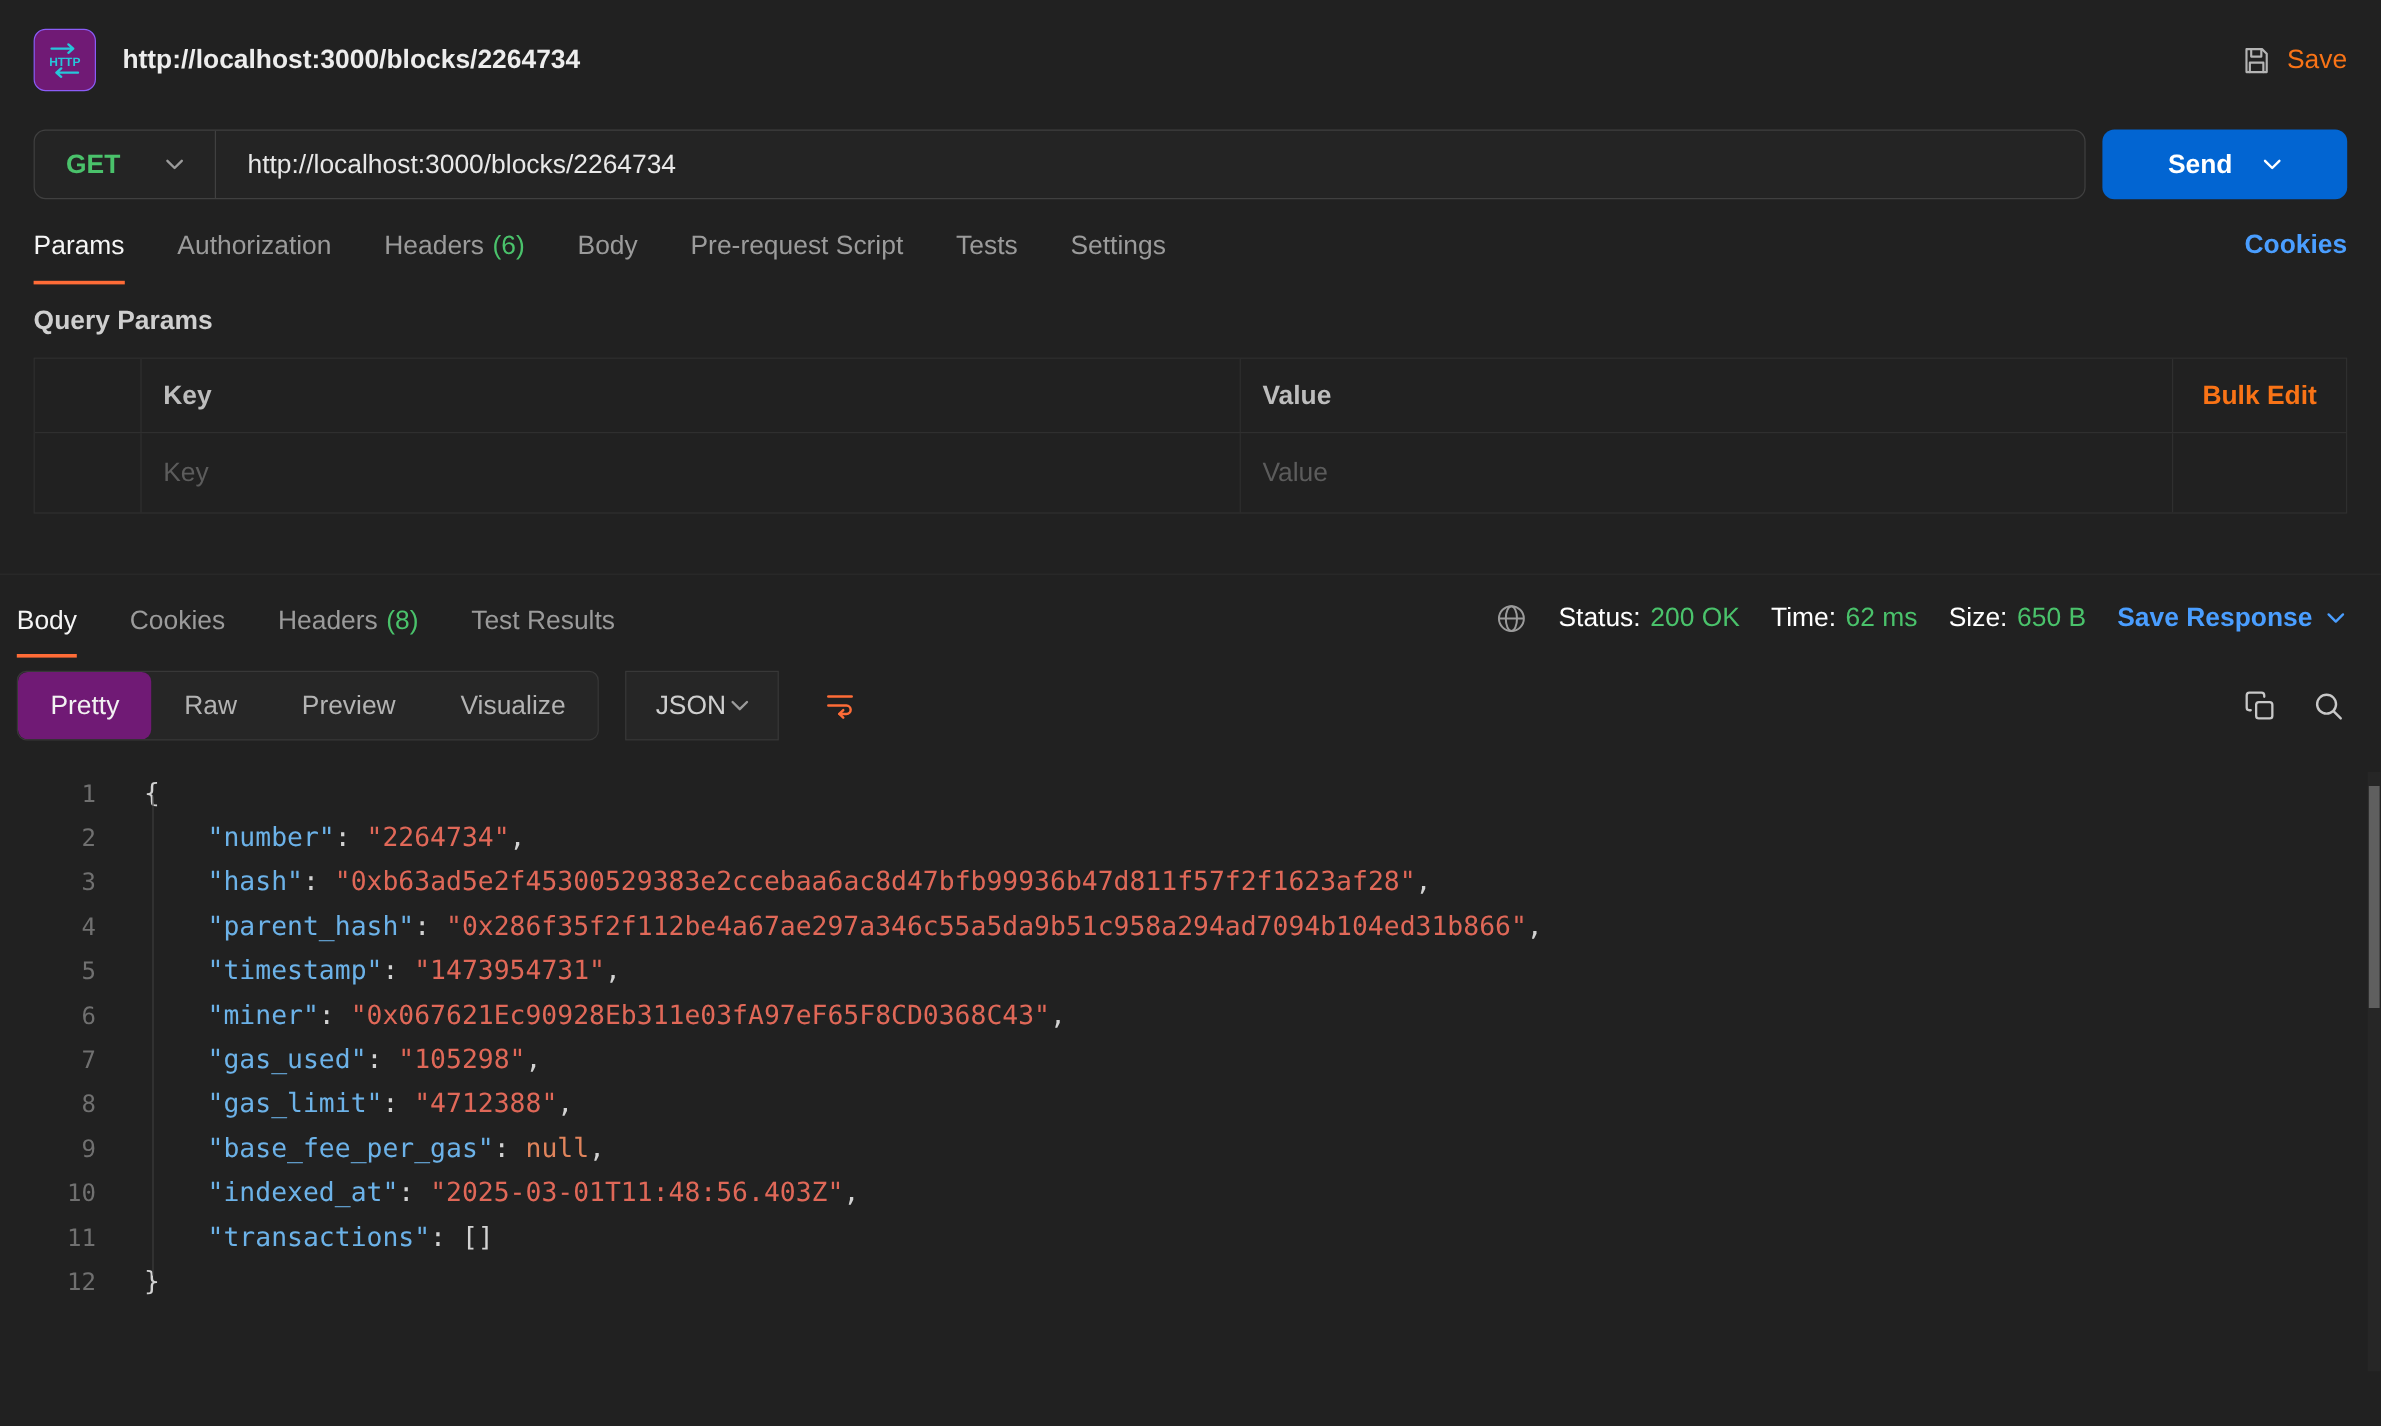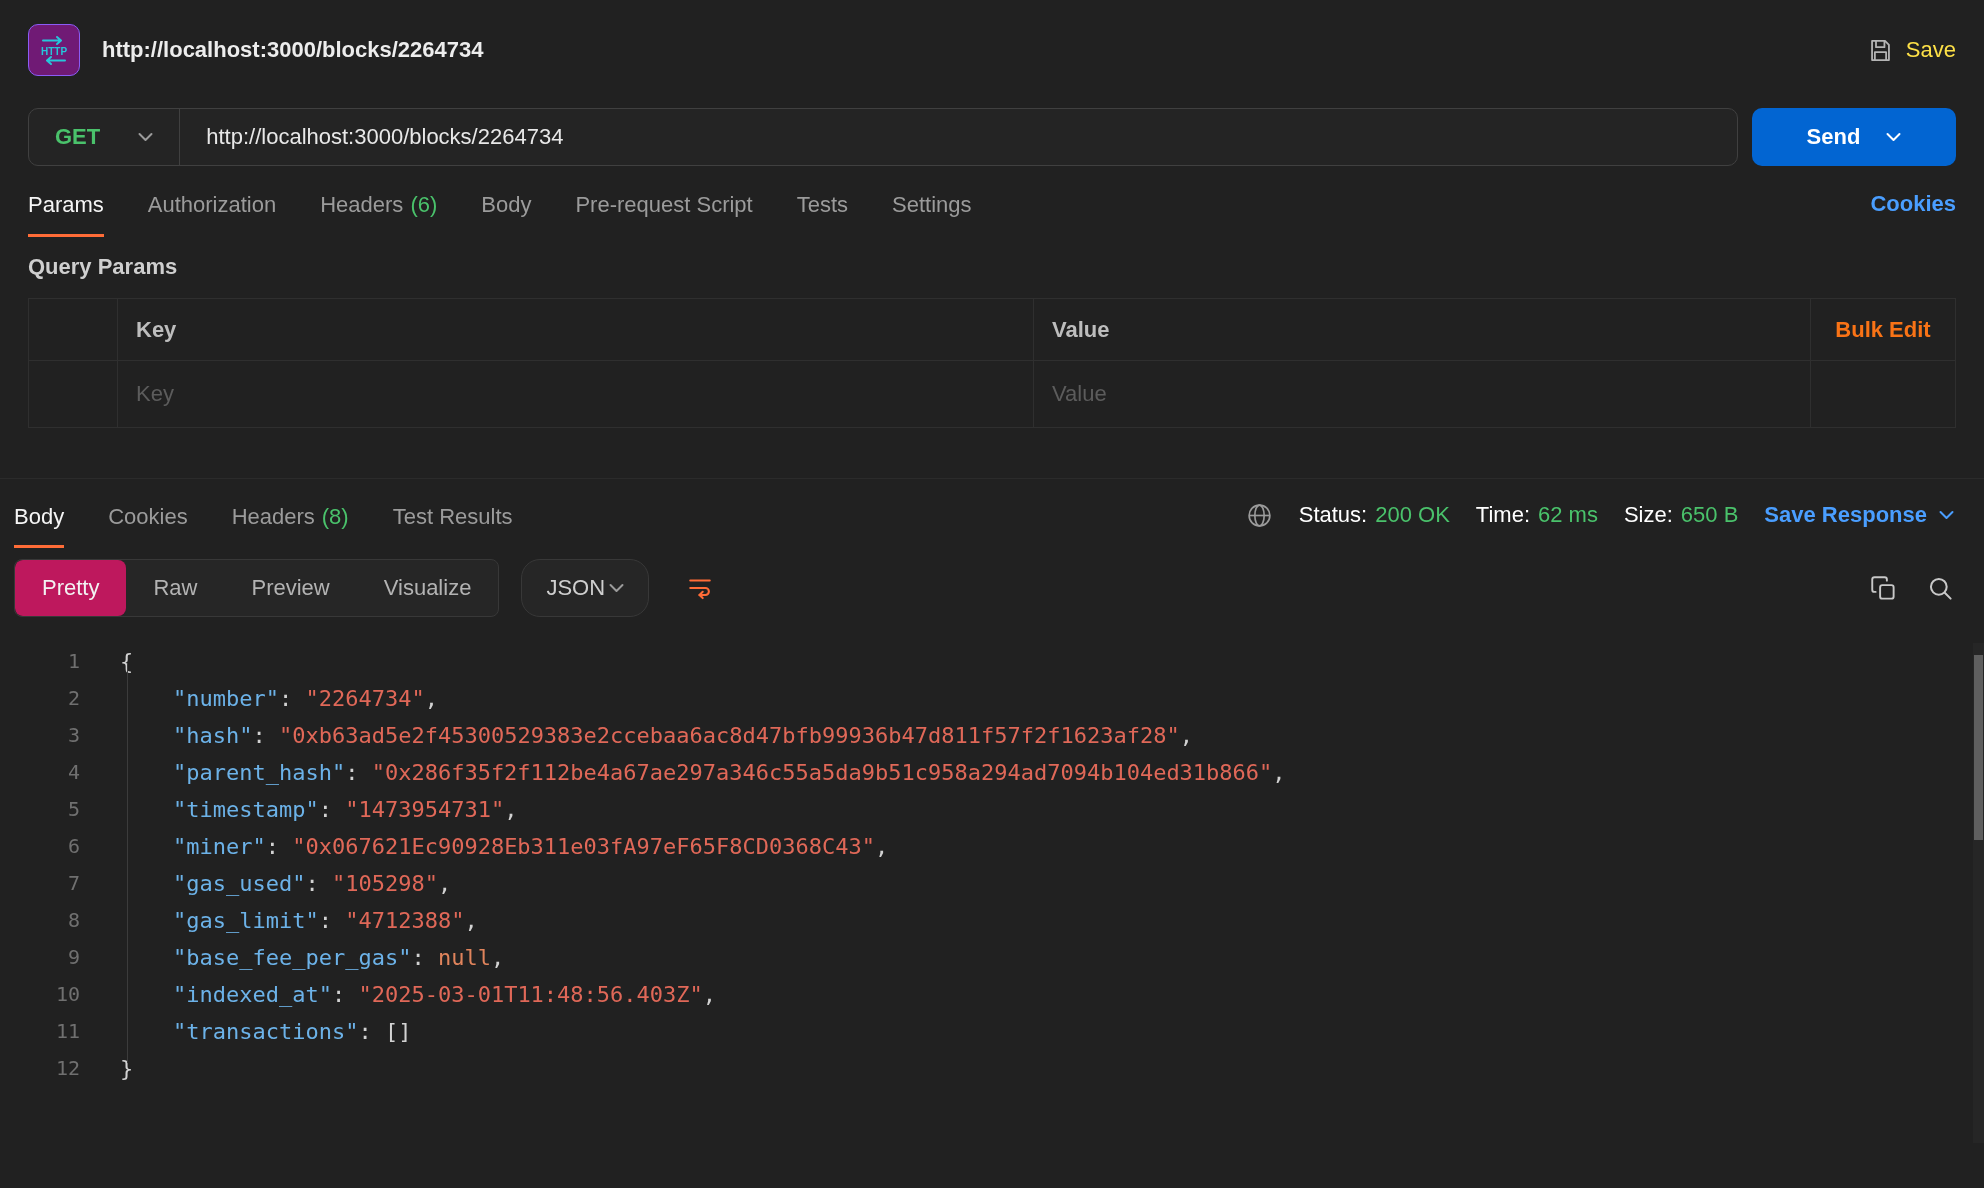--- a/index.html
+++ b/index.html
@@ -10,21 +10,21 @@
     font-size:22px; overflow:hidden;
   }
   svg { display:block; }
 
   
   .topbar { display:flex; align-items:center; height:100px; padding:0 28px; }
   .http-logo { width:52px; height:52px; border-radius:10px; background:#701a75;
     border:1px solid #8b5cf6; display:flex; align-items:center; justify-content:center; }
   .doc-title { margin-left:22px; font-weight:700; color:#ededed; }
   .save-btn { margin-left:auto; display:flex; align-items:center; gap:12px;
-    color:#fde047; cursor:pointer; background:none; border:none; font:inherit; }
+    color:#f97316; cursor:pointer; background:none; border:none; font:inherit; }
 
   
   .request-row { display:flex; margin:8px 28px 0; height:58px; gap:14px; }
   .url-box { flex:1; display:flex; align-items:center; border:1px solid #404040;
     border-radius:10px; background:#242424; }
   .method { display:flex; align-items:center; gap:38px; padding:0 26px;
     color:#4ac26b; font-weight:700; cursor:pointer; }
   .vsep { width:1px; align-self:stretch; background:#404040; }
   .url-input { flex:1; border:0; background:transparent; color:#e8e8e8;
     font:inherit; padding:0 26px; outline:none; }
@@ -65,23 +65,23 @@
   .meta-label { color:#ffffff; }
   .meta-value { color:#4ac26b; margin-left:8px; }
   .save-response { color:#4a9eff; font-weight:700; display:flex; align-items:center;
     gap:12px; cursor:pointer; background:none; border:none; font-size:22px; }
 
   .resp-toolbar { display:flex; align-items:center; height:58px; margin:8px 30px 0 14px; gap:22px; }
   .view-group { display:flex; align-items:stretch; height:58px; background:#262626;
     border:1px solid #383838; border-radius:8px; overflow:hidden; }
   .view-btn { padding:0 27px; display:flex; align-items:center; color:#b3b3b3;
     background:transparent; border:0; font:inherit; cursor:pointer; }
-  .view-btn.active { background:#be185d; color:#f2f2f2; border-radius:8px; }
+  .view-btn.active { background:#701a75; color:#f2f2f2; border-radius:8px; }
   .json-select { height:58px; display:flex; align-items:center; gap:4px; padding:0 24px;
-    border:1px solid #383838; background:#262626; border-radius:19px; color:#cfcfcf; cursor:pointer; }
+    border:1px solid #383838; background:#262626; border-radius:0; color:#cfcfcf; cursor:pointer; }
   .wrap-btn { width:58px; height:58px; display:flex; align-items:center; justify-content:center;
     border:1px solid #383838; background:#262626; border-radius:8px; cursor:pointer; }
   .toolbar-right { margin-left:auto; display:flex; align-items:center; gap:30px; }
   .icon-btn { background:none; border:none; cursor:pointer; color:#c8c8c8; padding:0; }
 
   
   .code-area { position:relative; margin-top:26px; height:500px; overflow:hidden;
     font-family:"DejaVu Sans Mono", monospace; font-size:22px; }
   .code-line { display:flex; height:37px; line-height:37px; white-space:pre; }
   .line-num { flex:0 0 80px; text-align:right; color:#707070; font-size:20px; }

